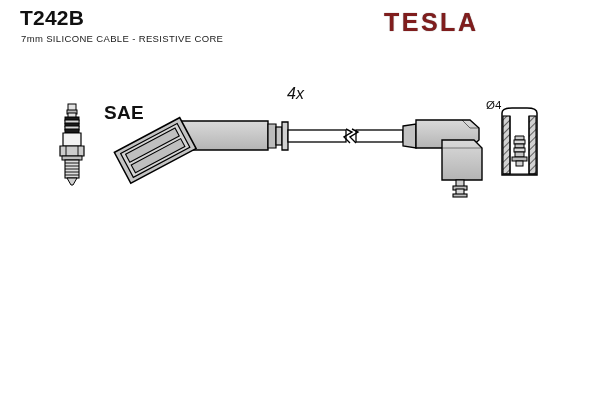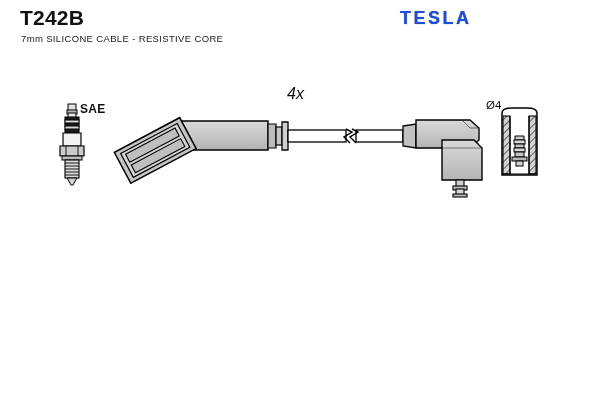--- a/index.html
+++ b/index.html
@@ -33,42 +33,42 @@
     left: 21px;
     top: 33px;
     font-size: 9.5px;
     font-weight: normal;
     letter-spacing: 0.35px;
     color: #1a1a1a;
     white-space: nowrap;
   }
   #brand-logo {
     position: absolute;
-    left: 400px;
+    left: 384px;
     top: 8px;
-    font-size: 18px;
+    font-size: 25px;
     font-weight: bold;
     letter-spacing: 2.5px;
-    color: #1d4ed8;
+    color: #7f1d1d;
     text-shadow: 0 0 1px #6a6a6a;
   }
   #diagram {
     position: absolute;
     left: 0;
     top: 0;
   }
   .lbl {
     position: absolute;
     color: #111111;
     white-space: nowrap;
   }
   #label-sae {
-    left: 80px;
+    left: 104px;
     top: 102px;
-    font-size: 12px;
+    font-size: 19px;
     font-weight: bold;
     letter-spacing: 0.3px;
   }
   #label-qty {
     left: 287px;
     top: 85px;
     font-size: 16px;
     font-weight: normal;
     font-style: italic;
   }

